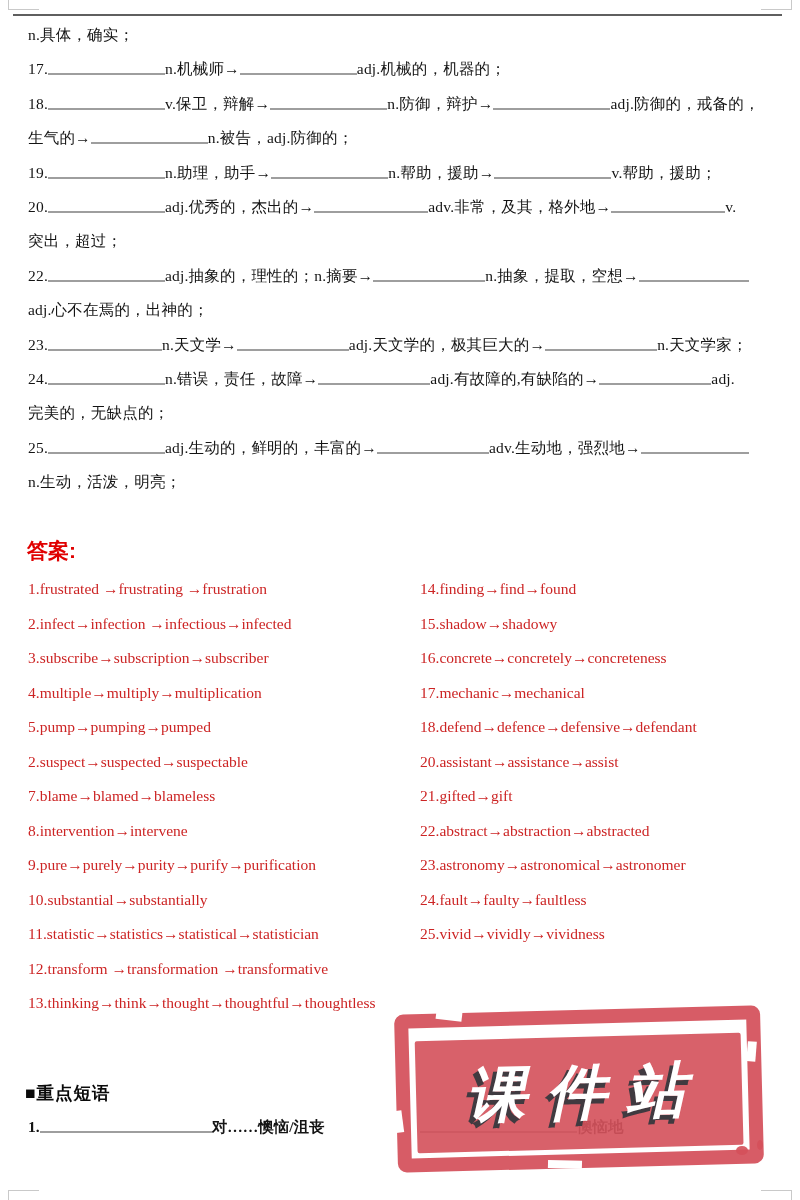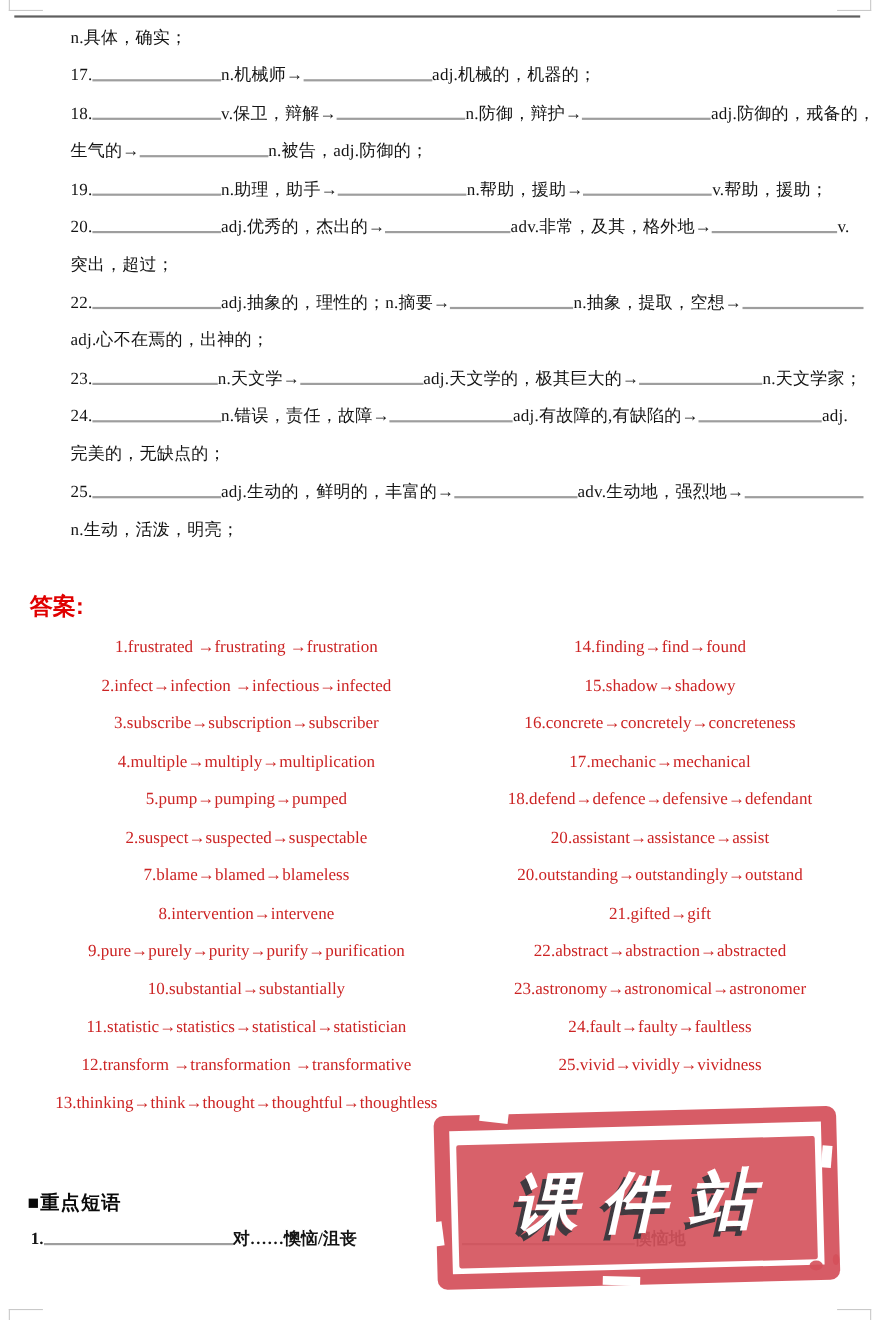--- a/index.html
+++ b/index.html
@@ -12,26 +12,26 @@
   
   .top-rule{position:absolute;left:13px;top:14px;width:769px;height:2px;background:#5f5f5f;}
   .corner{position:absolute;width:30px;height:9px;}
   .corner.tl{left:8px;top:0;border-left:1px solid #c9c9c9;border-bottom:1px solid #c9c9c9;}
   .corner.tr{left:761px;top:0;border-right:1px solid #c9c9c9;border-bottom:1px solid #c9c9c9;}
   .corner.bl{left:8px;top:1190px;border-left:1px solid #c9c9c9;border-top:1px solid #c9c9c9;}
   .corner.br{left:761px;top:1190px;border-right:1px solid #c9c9c9;border-top:1px solid #c9c9c9;}
 
   
   #vocab{position:absolute;left:28px;top:18px;width:756px;}
-  .vline{line-height:34.4px;white-space:nowrap;font-size:15.5px;letter-spacing:0.2px;margin-left:36px;}
+  .vline{line-height:34.4px;white-space:nowrap;font-size:15.5px;letter-spacing:0.2px;}
   .blank{display:inline-block;height:13px;border-bottom:2px solid var(--blank-gray);position:relative;top:1px;}
 
   
   #answers-heading{position:absolute;left:27px;top:537px;font-size:21px;font-weight:bold;color:var(--heading-red);font-family:"Liberation Sans","DejaVu Sans",sans-serif;}
-  #answers-cols{position:absolute;left:28px;top:572px;width:756px;display:flex;text-align:center;}
+  #answers-cols{position:absolute;left:28px;top:572px;width:756px;display:flex;}
   .ans-col{width:392px;}
   .ans-col.right{width:360px;}
   .ans-row{line-height:34.5px;font-size:15.5px;color:var(--answer-red);white-space:nowrap;}
 
   
   #phrases-heading{position:absolute;left:25px;top:1081px;font-size:17.5px;font-weight:bold;color:#0a0a0a;font-family:"Liberation Sans","DejaVu Sans",sans-serif;letter-spacing:1px;}
   #phrase-line{position:absolute;left:28px;top:1116px;width:756px;line-height:22px;font-size:15.5px;white-space:nowrap;font-weight:bold;}
   #phrase-right{position:absolute;left:392px;top:0;color:#3a3a3a;}
 
   
@@ -96,21 +96,20 @@
       <div class="ans-row">12.transform →transformation →transformative</div>
       <div class="ans-row">13.thinking→think→thought→thoughtful→thoughtless</div>
     </div>
   <div class="ans-col right" id="ans-right">
       <div class="ans-row">14.finding→find→found</div>
       <div class="ans-row">15.shadow→shadowy</div>
       <div class="ans-row">16.concrete→concretely→concreteness</div>
       <div class="ans-row">17.mechanic→mechanical</div>
       <div class="ans-row">18.defend→defence→defensive→defendant</div>
       <div class="ans-row">20.assistant→assistance→assist</div>
-      <div class="ans-row">20.outstanding→outstandingly→outstand</div>
       <div class="ans-row">21.gifted→gift</div>
       <div class="ans-row">22.abstract→abstraction→abstracted</div>
       <div class="ans-row">23.astronomy→astronomical→astronomer</div>
       <div class="ans-row">24.fault→faulty→faultless</div>
       <div class="ans-row">25.vivid→vividly→vividness</div>
     </div>
 </div>
 
 <div id="phrases-heading">■重点短语</div>
 <div id="phrase-line">

